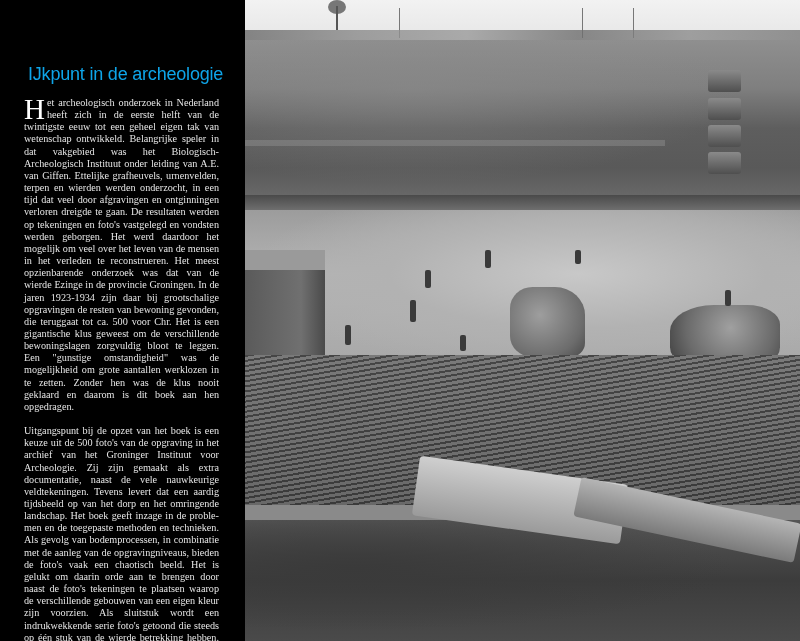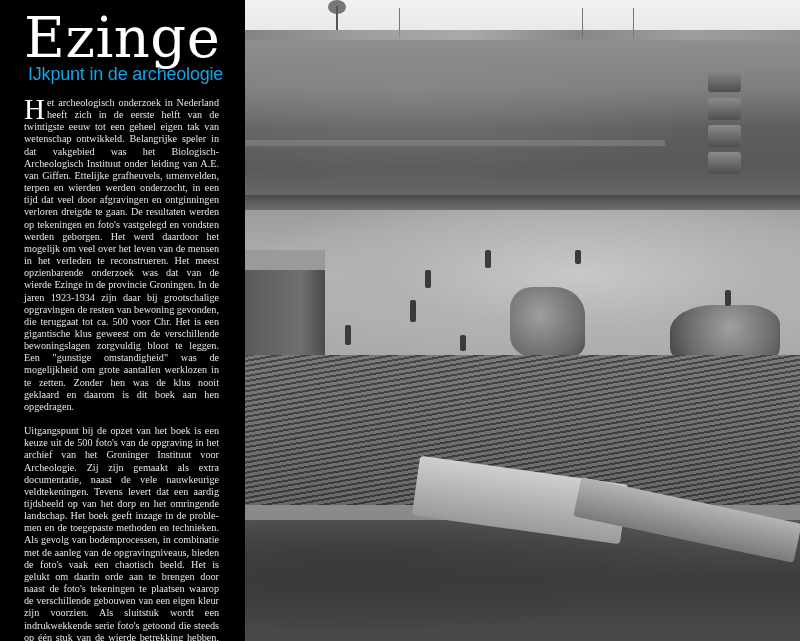--- a/index.html
+++ b/index.html
@@ -125,21 +125,20 @@
         radial-gradient(ellipse at 20% 40%, #3a3a3a, transparent 60%),
         linear-gradient(#555, #3c3c3c 50%, #4a4a4a);
     }
   </style>
 </head>
 <body>
 
 <div class="page">
 
   <div class="text-panel">
-    <h1 class="title">Ezinge</h1>
     <div class="subtitle">IJkpunt in de archeologie</div>
 
     <div class="body-text">
       <p><span class="dropcap">H</span><span>et archeologisch onderzoek in Nederland heeft zich in de eerste helft van de twintigste eeuw tot een geheel eigen tak van wetenschap ontwik­keld. Belangrijke speler in dat vakgebied was het Biologisch-Archeologisch Instituut onder leiding van A.E. van Giffen. Ettelijke grafheuvels, urnen­velden, terpen en wierden werden onderzocht, in een tijd dat veel door afgravingen en ontginningen verloren dreigde te gaan. De resultaten werden op tekeningen en foto's vastgelegd en vondsten wer­den geborgen. Het werd daardoor het mogelijk om veel over het leven van de mensen in het verleden te reconstrueren. Het meest opzienbarende onder­zoek was dat van de wierde Ezinge in de provincie Groningen. In de jaren 1923-1934 zijn daar bij groot­schalige opgravingen de resten van bewoning ge­vonden, die teruggaat tot ca. 500 voor Chr. Het is een gigantische klus geweest om de verschillende bewoningslagen zorgvuldig bloot te leggen. Een "gunstige omstandigheid" was de mogelijkheid om grote aantallen werklozen in te zetten. Zonder hen was de klus nooit geklaard en daarom is dit boek aan hen opgedragen.</span></p>
       <p><span>Uitgangspunt bij de opzet van het boek is een keu­ze uit de 500 foto's van de opgraving in het archief van het Groninger Instituut voor Archeologie. Zij zijn gemaakt als extra documentatie, naast de vele nauwkeurige veldtekeningen. Tevens levert dat een aardig tijdsbeeld op van het dorp en het omringen­de landschap. Het boek geeft inzage in de proble­men en de toegepaste methoden en technieken. Als gevolg van bodemprocessen, in combinatie met de aanleg van de opgravingniveaus, bieden de foto's vaak een chaotisch beeld. Het is gelukt om daarin orde aan te brengen door naast de foto's tekeningen te plaatsen waarop de verschillende gebouwen van een eigen kleur zijn voorzien. Als sluitstuk wordt een indrukwekkende serie foto's getoond die steeds op één stuk van de wierde be­trekking hebben. Het is als het ware mogelijk om een reis in de tijd te maken door de opgraving van boven naar beneden stapsgewijs volgen.</span></p>
     </div>
   </div>
 
   <div class="photo" title="Black-and-white photograph of the Ezinge excavation: trench wall with steps, excavated floor with post stumps and soil blocks, and wattle-work and timber planks in the foreground">
     <div class="sky"></div>

